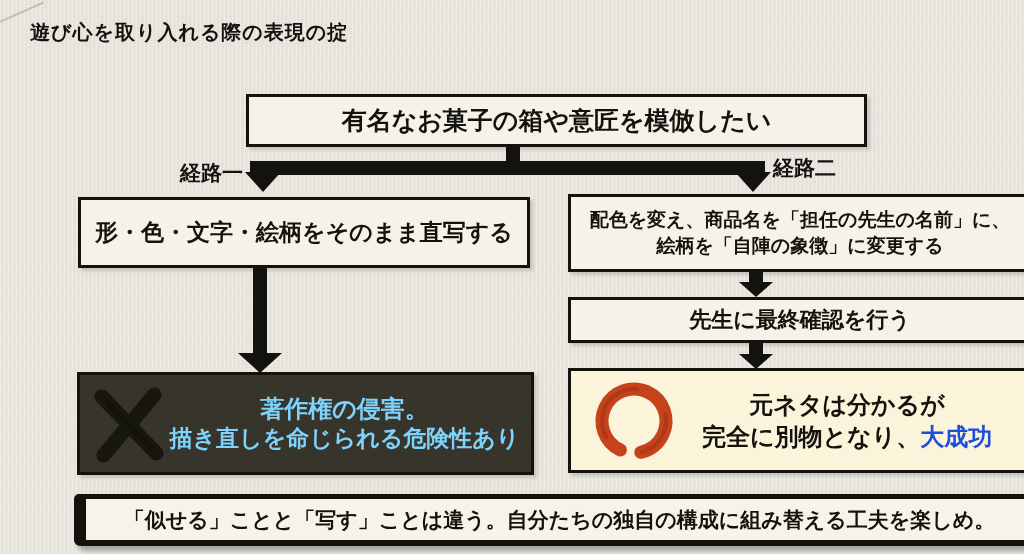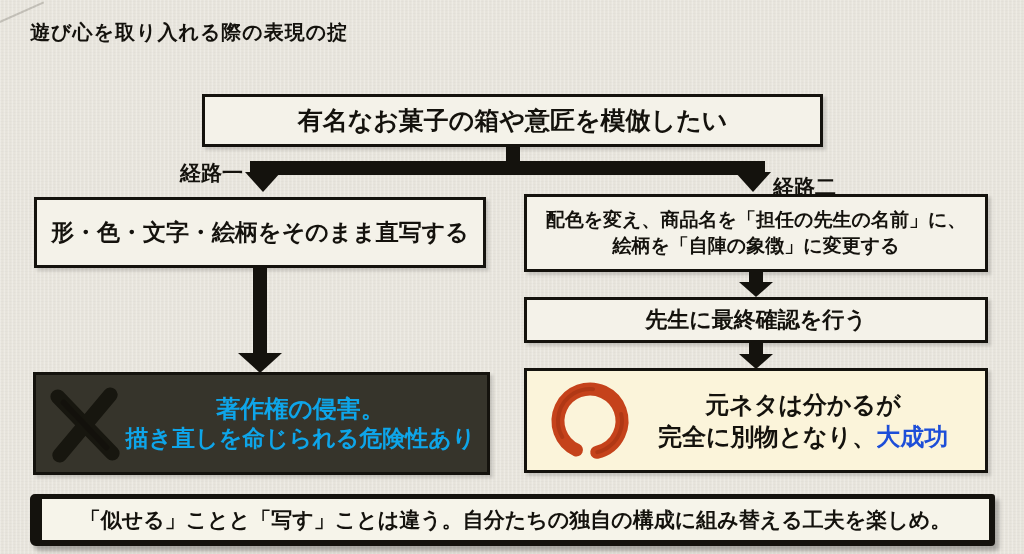--- a/index.html
+++ b/index.html
@@ -10,27 +10,27 @@
       repeating-linear-gradient(90deg, rgba(255,255,255,.35) 0px, rgba(255,255,255,0) 1px, rgba(0,0,0,.022) 2px, rgba(255,255,255,0) 4px),
       repeating-linear-gradient(0deg, rgba(0,0,0,.014) 0px, rgba(0,0,0,.014) 1px, rgba(255,255,255,0) 1px, rgba(255,255,255,0) 3px);
     font-family:"Liberation Sans","DejaVu Sans",sans-serif;
     font-weight:bold;color:#14120d;
   }
   .crease{position:absolute;left:-6px;top:12px;width:52px;height:2px;background:rgba(60,55,45,.22);transform:rotate(-24deg);}
   .title{position:absolute;left:30px;top:19px;font-size:20px;letter-spacing:1px;}
   .box{
     position:absolute;box-sizing:border-box;background:#f4f2e9;
     border:3px solid #14120d;display:flex;align-items:center;justify-content:center;
-    text-align:center;box-shadow:3px 3px 3px rgba(0,0,0,.15);
+    text-align:center;box-shadow:3px 3px 3px rgba(0,0,0,.15);margin-left:44px;
   }
   .top-box{left:202px;top:94px;width:621px;height:53px;font-size:25px;}
   .left-step{left:34px;top:197px;width:452px;height:71px;font-size:23px;}
   .right-step1{left:524px;top:194px;width:464px;height:78px;font-size:19px;line-height:1.35;}
   .right-step2{left:524px;top:297px;width:464px;height:46px;font-size:22px;}
-  .fail-box{left:33px;top:372px;width:457px;height:103px;background:#36342b;color:#0ea5e9;justify-content:flex-start;padding-left:10px;}
+  .fail-box{left:33px;top:372px;width:457px;height:103px;background:#36342b;color:#7dd3fc;justify-content:flex-start;padding-left:10px;}
   .fail-text{flex:1;text-align:center;line-height:1.3;padding-right:10px;}
   .fail-line1{font-size:24px;}
   .fail-line2{font-size:23px;}
   .ok-box{left:524px;top:368px;width:464px;height:105px;background:#fbf4da;justify-content:flex-start;padding-left:20px;}
   .ok-text{flex:1;text-align:center;line-height:1.3;font-size:24px;padding-right:12px;}
   .accent{color:#1d4ed8;}
   .conclusion-box{
     left:30px;top:494px;width:965px;height:52px;font-size:21px;
     border-width:5px 6px 6px 12px;border-radius:5px 3px 4px 6px;
     background:#f6f4ea;box-shadow:4px 5px 4px rgba(0,0,0,.28);
@@ -42,21 +42,21 @@
   .shaft-r1{left:749px;top:272px;width:14px;height:11px;}
   .shaft-r2{left:749px;top:343px;width:14px;height:12px;}
   .arrowhead{position:absolute;width:0;height:0;border-style:solid;border-color:transparent;}
   .head-branch-left{left:245px;top:172px;border-width:20px 18px 0 18px;border-top-color:#14120d;}
   .head-branch-right{left:735px;top:172px;border-width:20px 18px 0 18px;border-top-color:#14120d;}
   .head-left-long{left:238px;top:353px;border-width:20px 22px 0 22px;border-top-color:#14120d;}
   .head-r1{left:739px;top:282px;border-width:15px 17px 0 17px;border-top-color:#14120d;}
   .head-r2{left:739px;top:354px;border-width:15px 17px 0 17px;border-top-color:#14120d;}
   .path-label{position:absolute;font-size:21px;}
   .label-one{left:155px;top:159px;width:88px;text-align:right;}
-  .label-two{left:773px;top:173px;}
+  .label-two{left:773px;top:154px;}
   .icon-wrap{flex:0 0 auto;display:flex;align-items:center;justify-content:center;}
 </style>
 </head>
 <body>
 
 <div class="crease"></div>
 
 <div class="title">遊び心を取り入れる際の表現の掟</div>
 
 <div class="box top-box">

